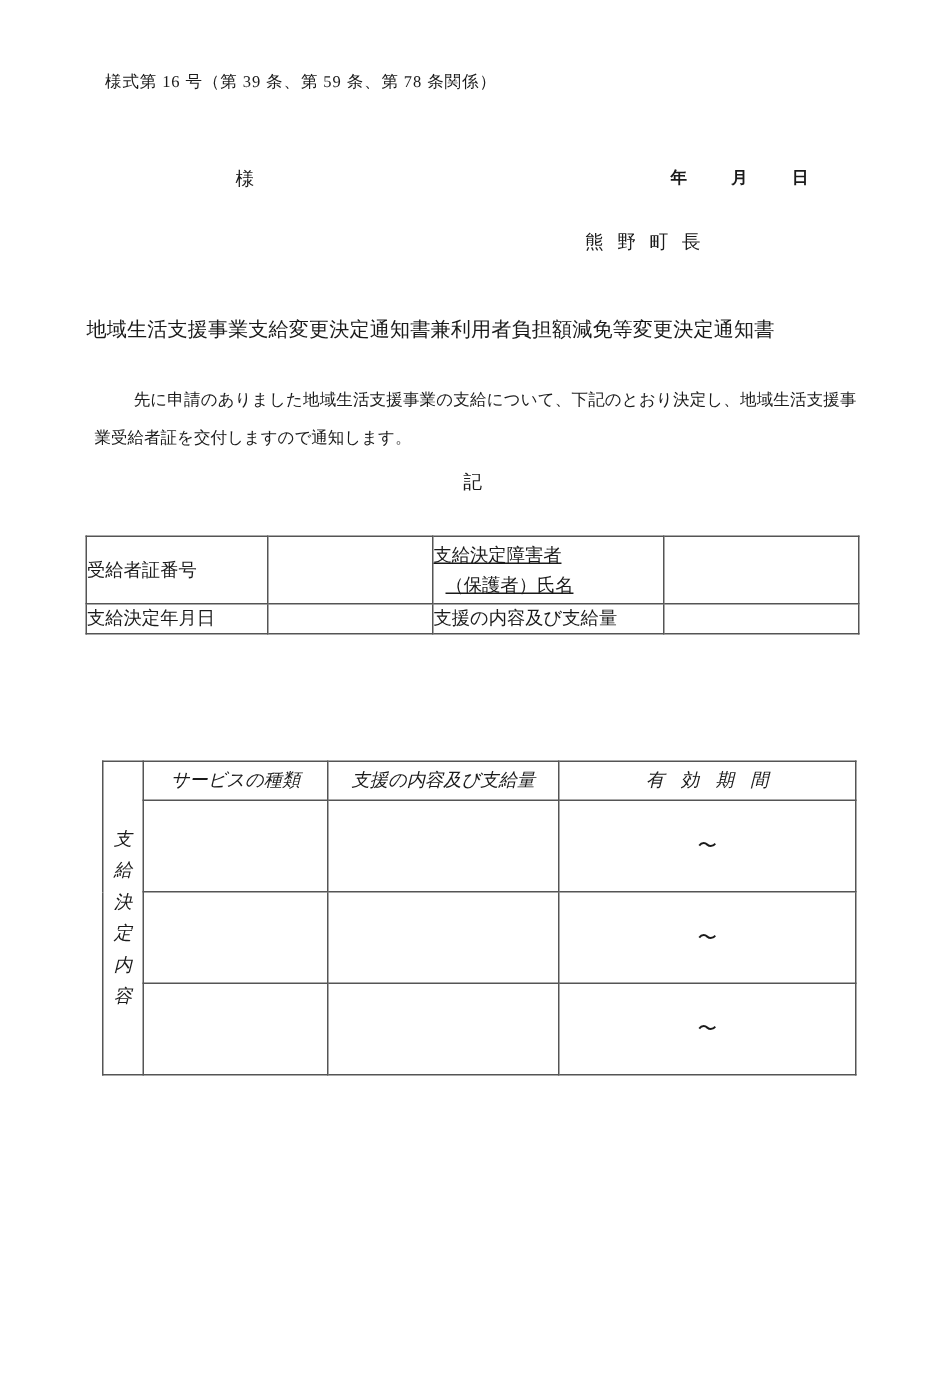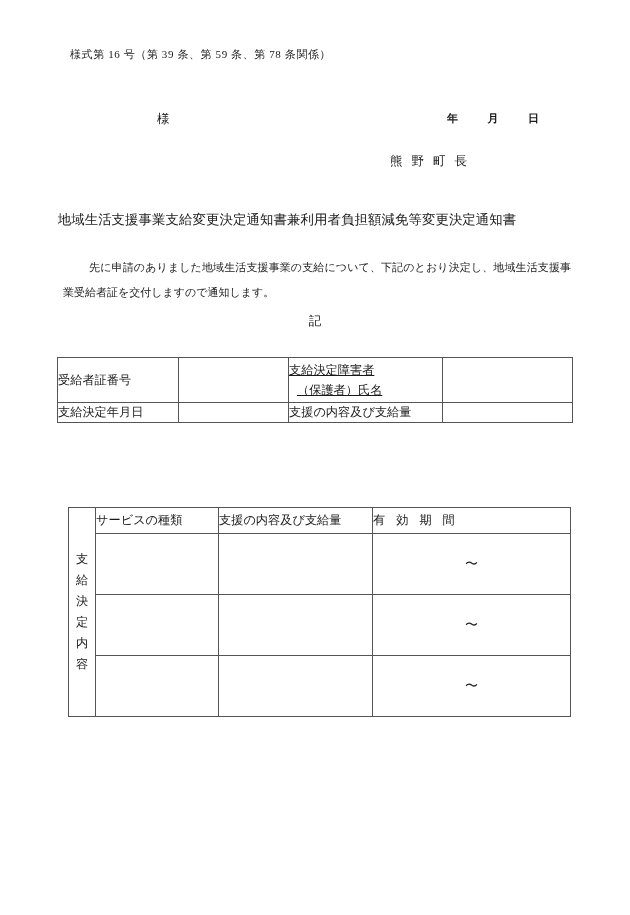--- a/index.html
+++ b/index.html
@@ -152,24 +152,25 @@
     letter-spacing: 0;
   }
 
   
   #table-decision {
     left: 68px;
     top: 507px;
     width: 502px;
   }
   #table-decision .head-row td {
-    text-align: left;
+    text-align: center;
     height: 21px;
     padding: 2px 0;
     font-size: 12.2px;
+    font-style: italic;
   }
   #table-decision .data-row td { height: 60px; }
   .spaced-head .sp { display: inline-block; width: 11px; }
 
   .vertical-label {
     width: 27px;
     text-align: center;
     vertical-align: middle;
     padding: 0;
   }

